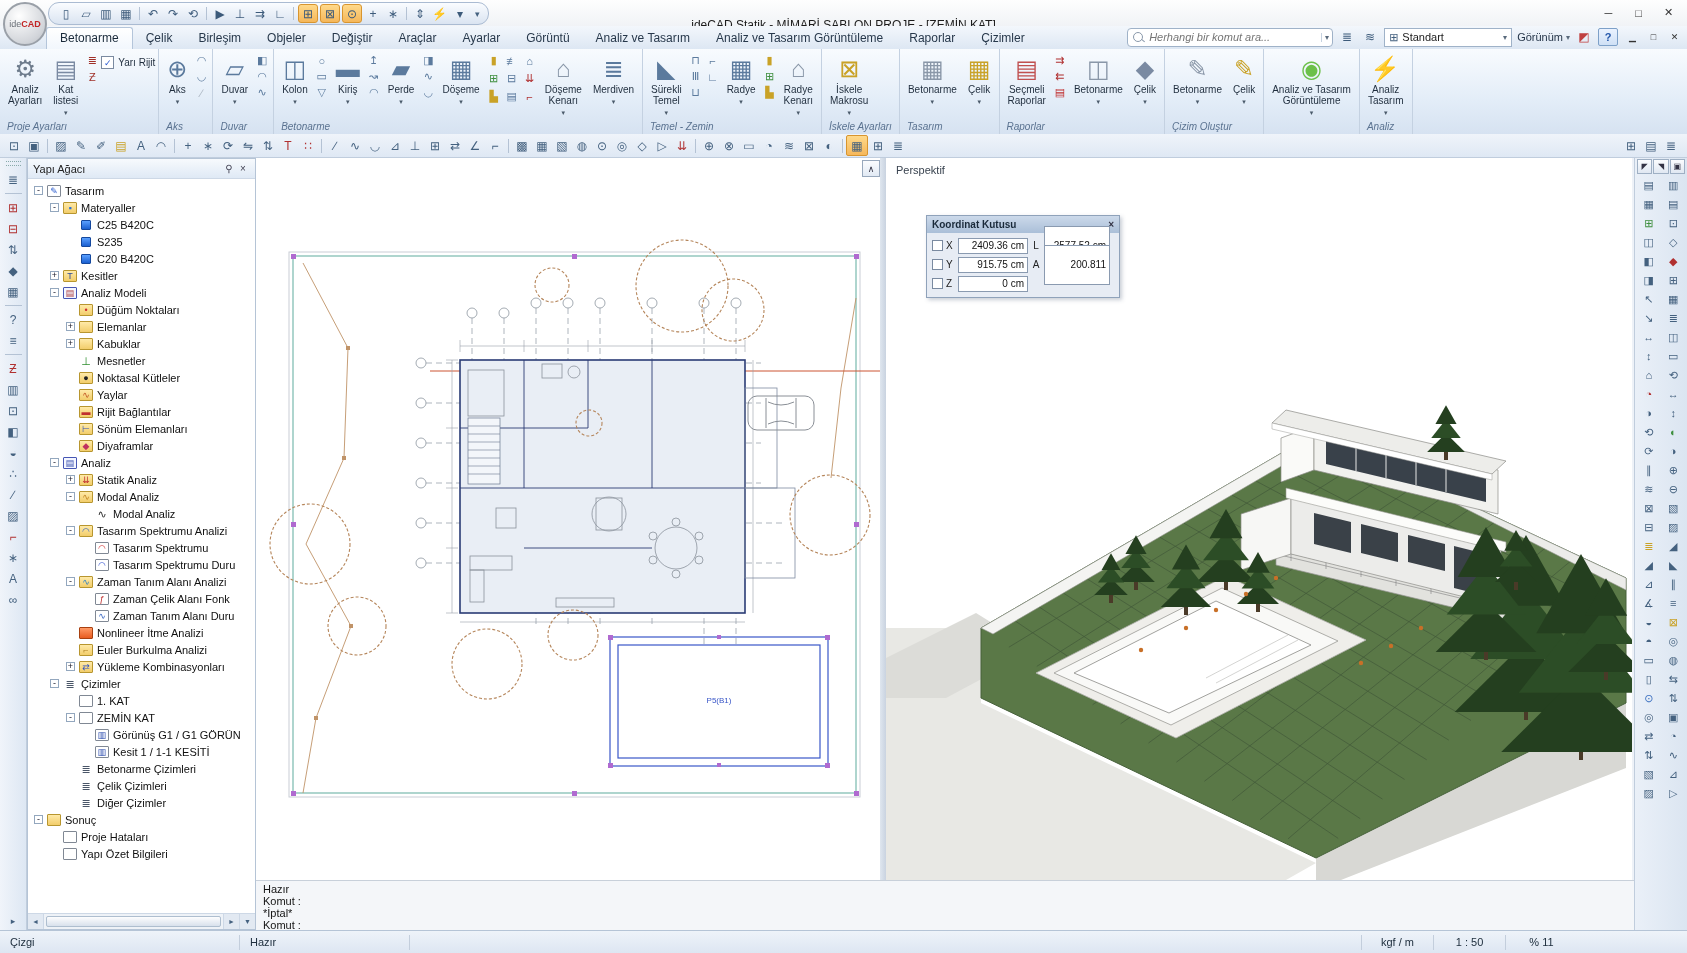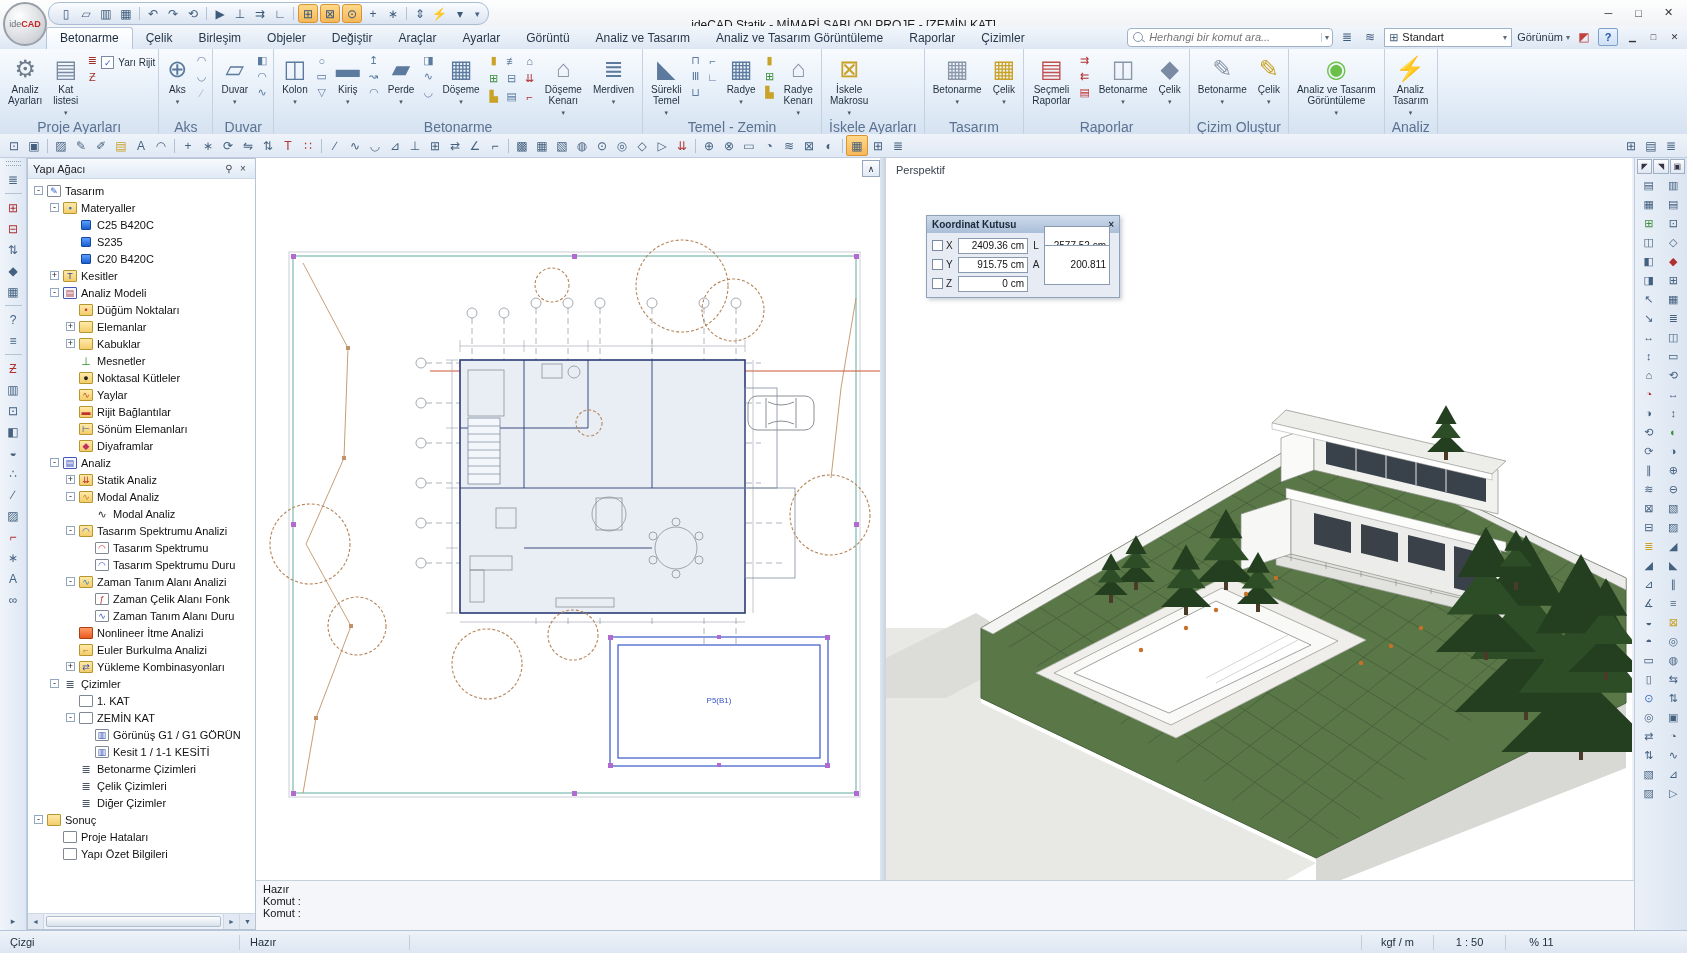--- a/index.html
+++ b/index.html
@@ -37,21 +37,21 @@
   .menu-lbl{font-size:11px;color:#26364a;display:flex;align-items:center;gap:3px;}
   .menu-lbl .arr{font-size:8px;color:#5a6b7d;}
   .helpbox{width:18px;height:16px;background:linear-gradient(#eaf2ff,#cfe0f5);border:1px solid #7da0c8;color:#2255aa;font-weight:bold;font-size:11px;display:flex;align-items:center;justify-content:center;border-radius:2px;}
   .mdi{display:flex;gap:2px;}
   .mdi span{width:17px;height:15px;display:flex;align-items:center;justify-content:center;font-size:9px;color:#333;border:1px solid transparent;}
 
   
   .ribbon{position:absolute;left:0;top:49px;width:100%;height:85px;background:linear-gradient(#f8fbfe,#e3edf8 60%,#d6e2f1);border-bottom:1px solid #b5c4d6;display:flex;overflow:hidden;}
   .rgroup{display:flex;flex-direction:column;border-right:1px solid #c4d1e1;padding:1px 3px 0;flex:none;}
   .rgroup-items{flex:1;display:flex;align-items:stretch;gap:1px;}
-  .rgroup-label{height:14px;line-height:14px;text-align:center;font-size:14px;color:#5a7290;white-space:nowrap;padding:0 4px;}
+  .rgroup-label{height:14px;line-height:14px;text-align:left;font-size:10px;color:#5a7290;white-space:nowrap;padding:0 4px;font-style:italic;}
   .bigbtn{display:flex;flex-direction:column;align-items:center;padding:2px 5px 0;font-size:10px;color:#1f2d3d;text-align:center;line-height:11px;border-radius:3px;}
   .bigbtn .bicon{height:32px;display:flex;align-items:center;justify-content:center;font-size:24px;}
   .bigbtn .arr{font-size:7px;color:#4a5a6a;margin-top:1px;}
   .rstack{display:flex;flex-direction:column;gap:1px;padding-top:3px;}
   .rgrid{display:grid;grid-template-columns:repeat(3,17px);grid-auto-rows:17px;gap:1px;padding-top:3px;}
   .sicon{width:16px;height:15px;display:flex;align-items:center;justify-content:center;font-size:11px;color:#5b7a9d;border-radius:2px;}
   .rcheck{display:flex;align-items:center;gap:4px;font-size:10px;color:#1f2d3d;margin-top:3px;white-space:nowrap;}
   .cbox{width:11px;height:11px;background:#fff;border:1px solid #7a8aa0;display:flex;align-items:center;justify-content:center;font-size:9px;color:#2a5ad0;}
 
   
@@ -1178,20 +1178,21 @@
           <span class="rbicon">∿</span>
           <span class="rbicon">⊿</span>
           <span class="rbicon">▷</span>
         </div>
     </div>
   </div>
 
   <div class="cmdarea" id="cmdarea">
       <div>Hazır</div>
       <div>Komut :</div>
+      <div>*İptal*</div>
       <div>Komut :</div>
     </div>
 
   <div class="statusbar">
     <div class="sb-cell sb-first">Çizgi</div>
     <div class="sb-cell sb-mode">Hazır</div>
     <div class="sb-fill"></div>
     <div class="sb-cell sb-right">kgf / m</div>
     <div class="sb-cell sb-right">1 : 50</div>
     <div class="sb-cell sb-right">% 11</div>

